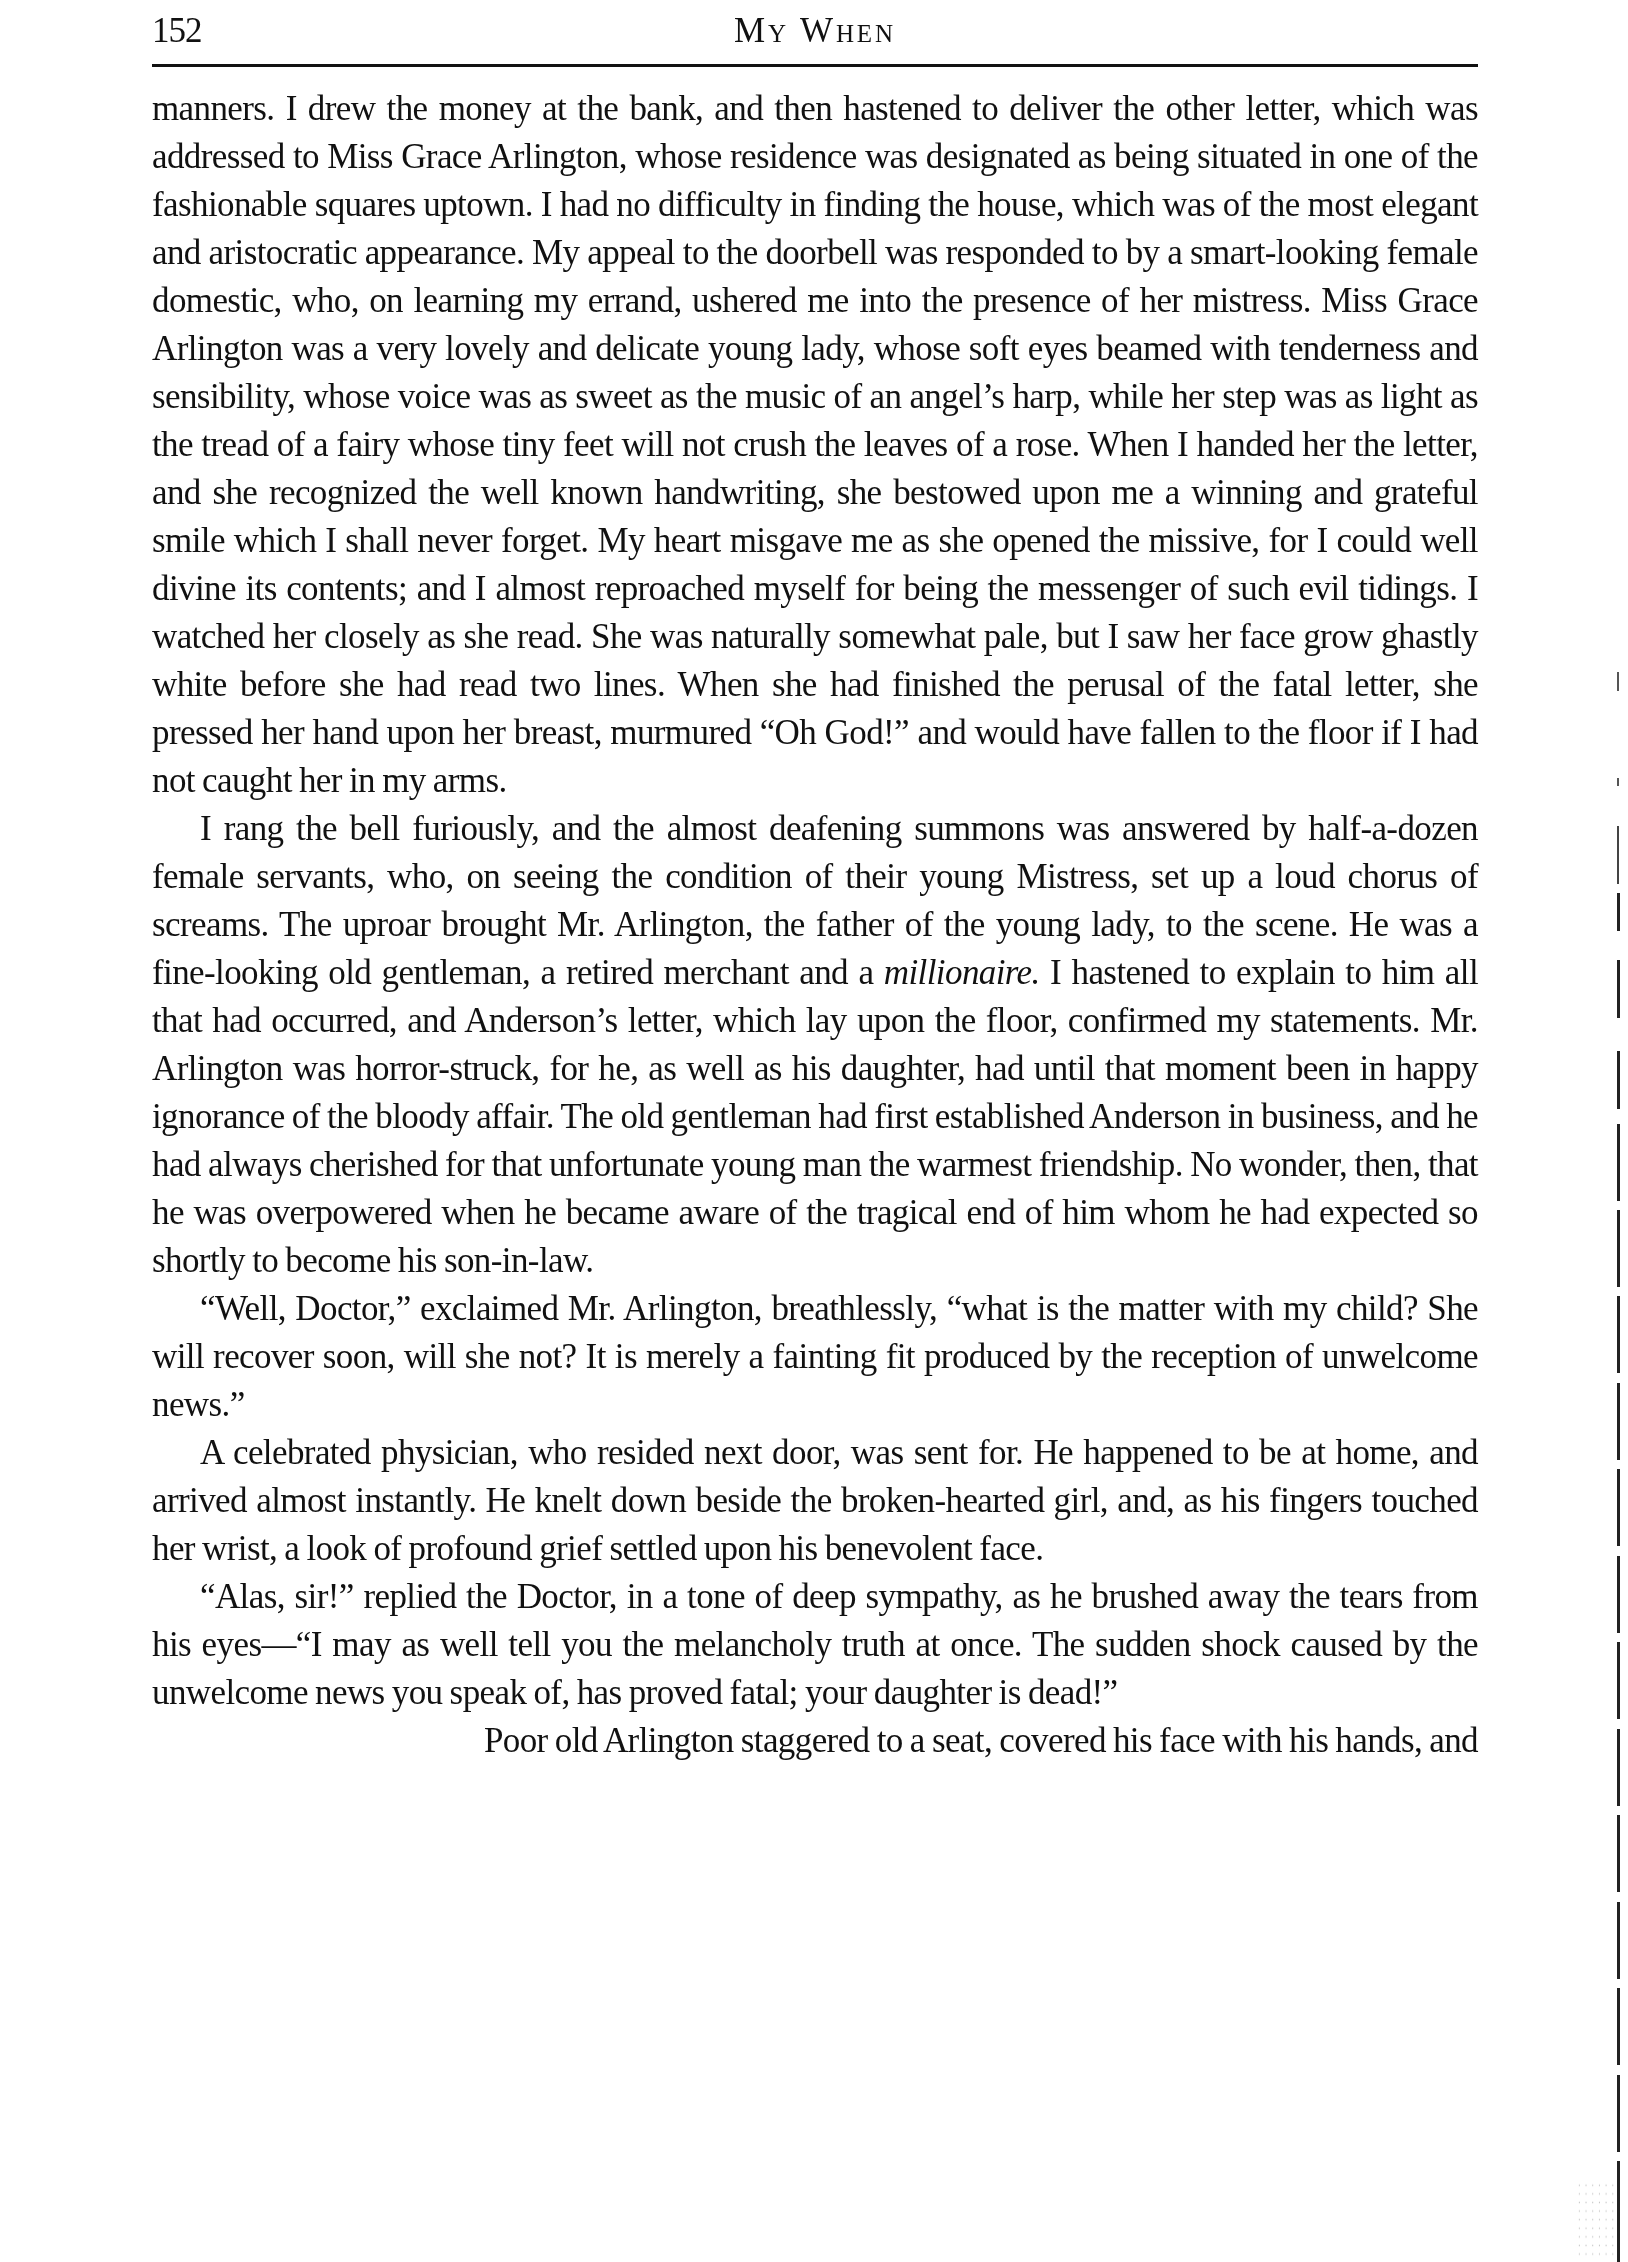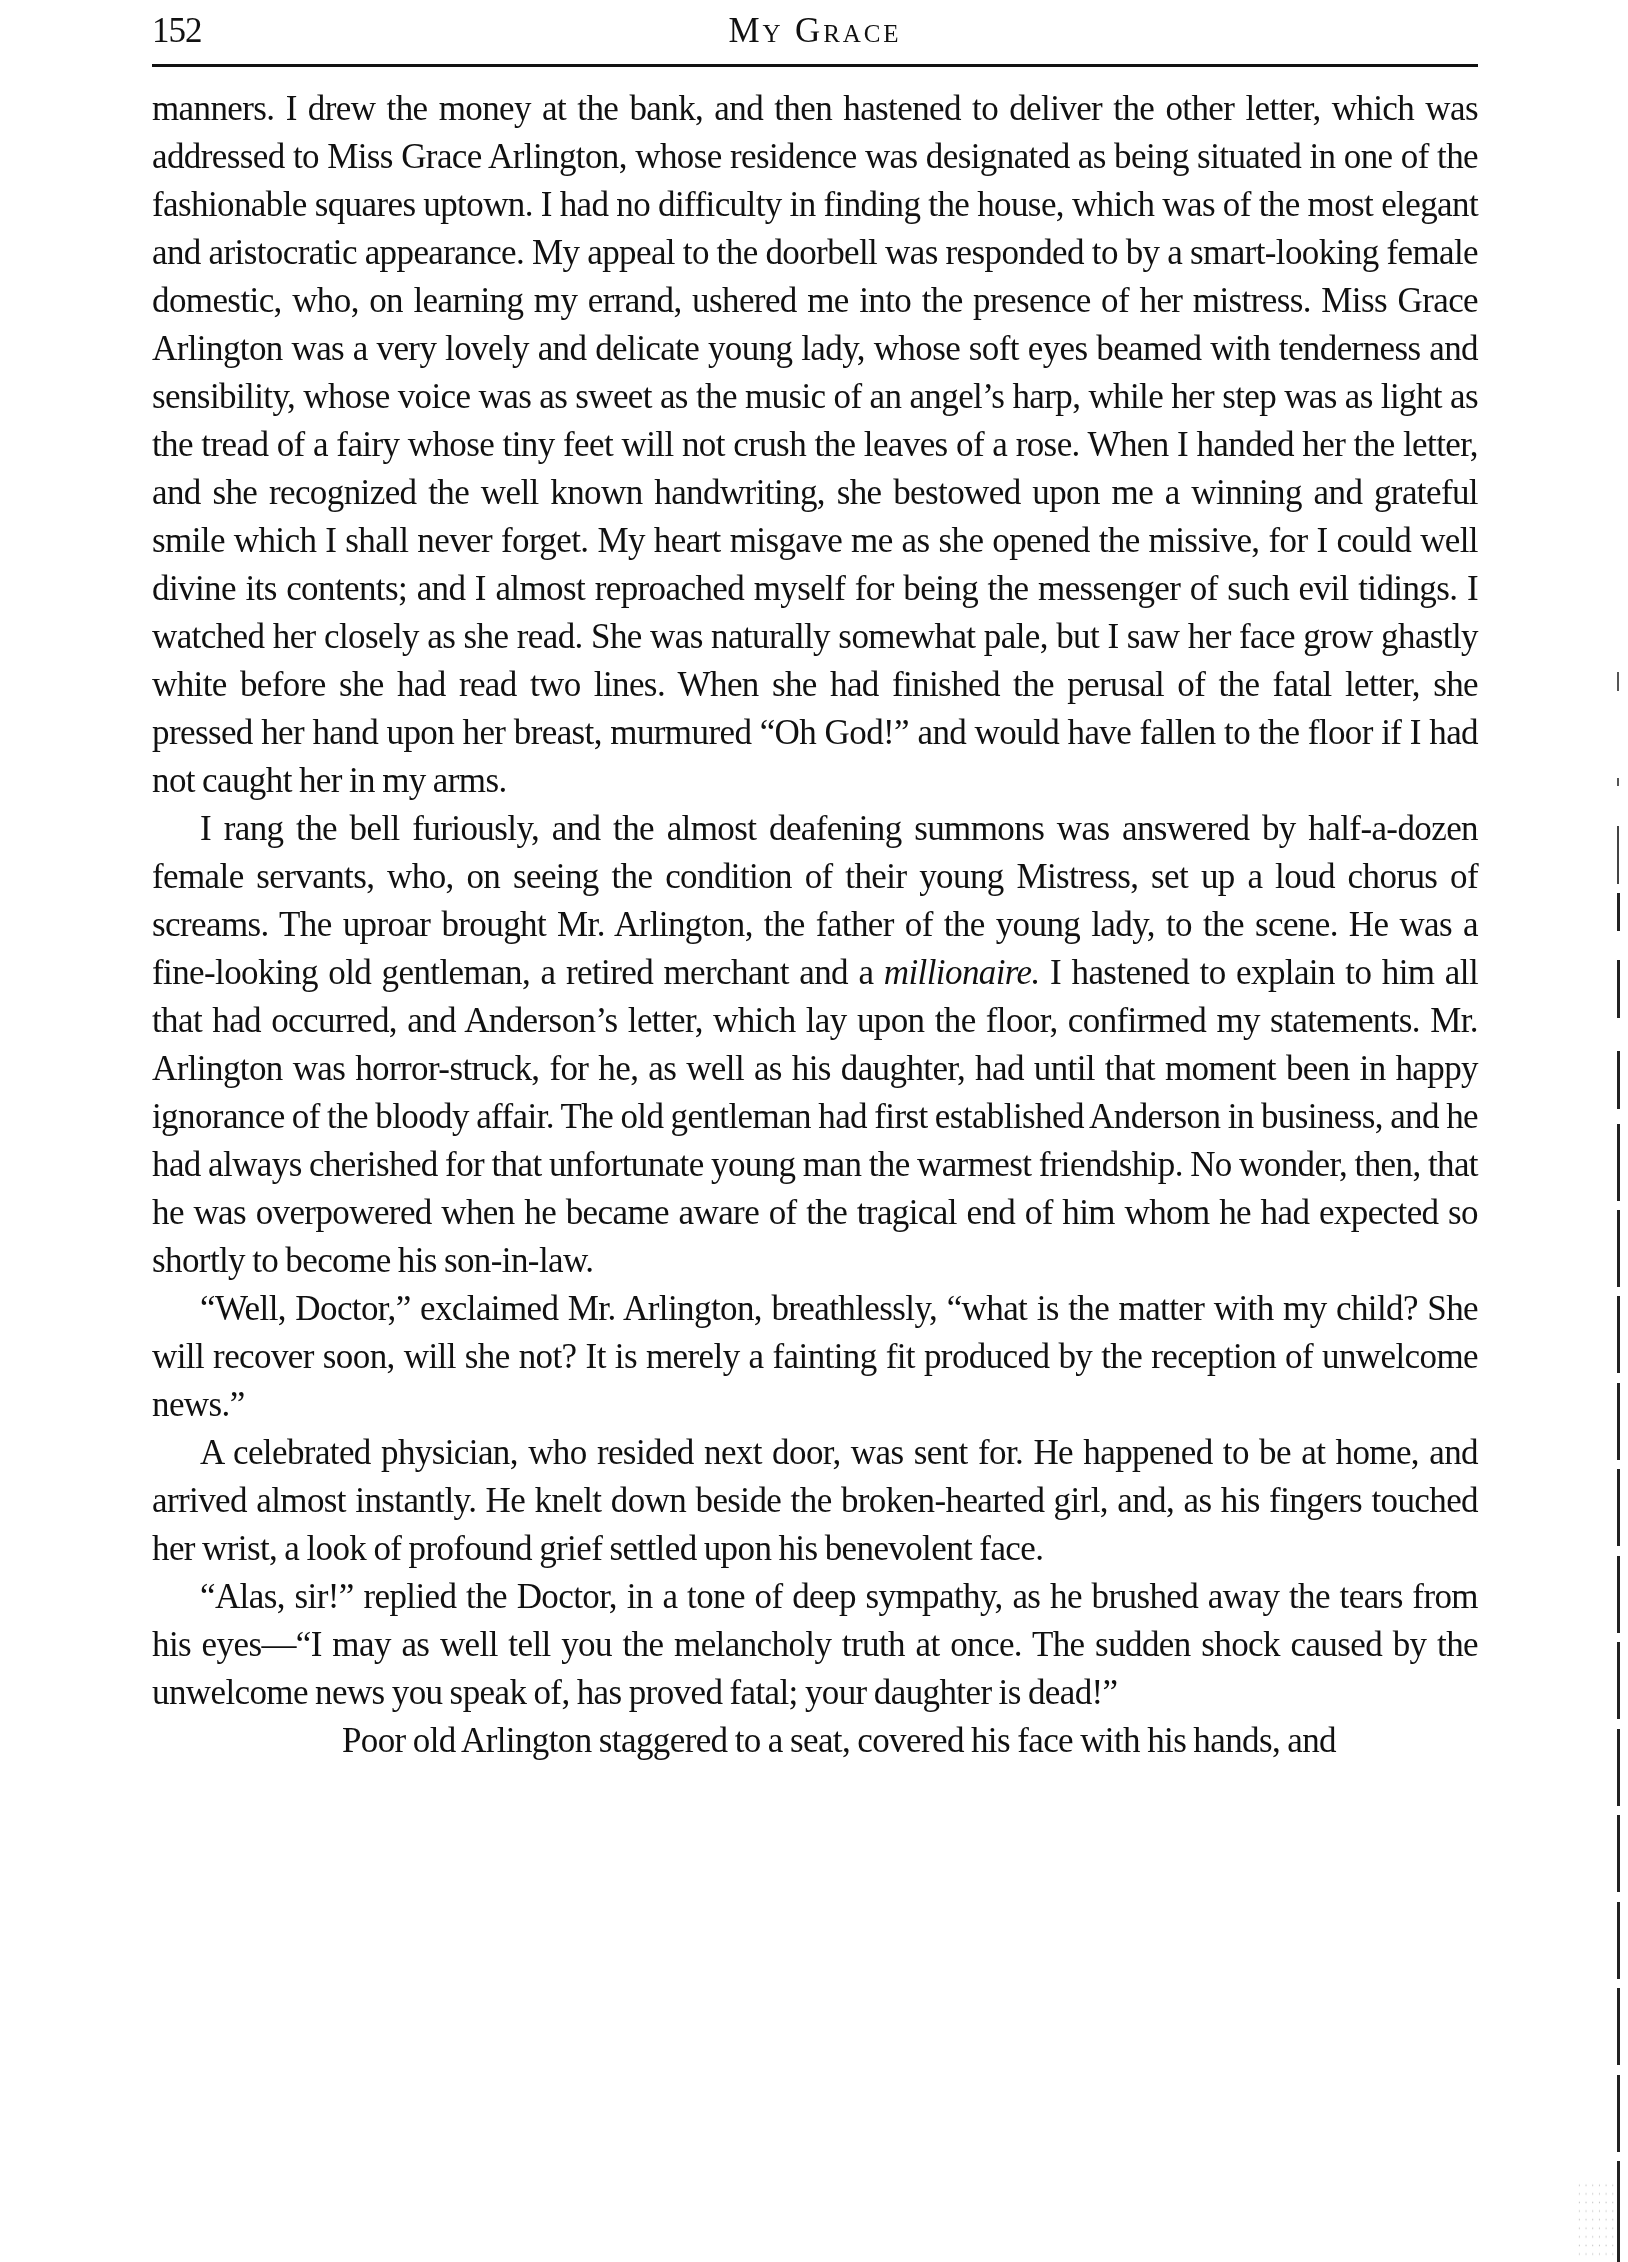--- a/index.html
+++ b/index.html
@@ -96,41 +96,41 @@
       background-size: 6.7px 8.6px;
       opacity: 0.6;
     }
   </style>
 </head>
 <body>
 
 <div class="page">
   <div class="header">
     <span class="page-number">152</span>
-    <span class="running-head">My Grace</span>
+    <span class="running-head">My When</span>
     <div class="rule"></div>
   </div>
 
   <div class="body-text" id="body-text">
     <p class="para first">
       <span>manners. I drew the money at the bank, and then hastened to deliver the other letter, which was addressed to Miss Grace Arlington, whose residence was designated as being situated in one of the fashionable squares uptown. I had no difficulty in finding the house, which was of the most elegant and aristocratic appearance. My appeal to the doorbell was responded to by a smart-looking female domestic, who, on learning my errand, ushered me into the presence of her mistress. Miss Grace Arlington was a very lovely and delicate young lady, whose soft eyes beamed with tenderness and sensibility, whose voice was as sweet as the music of an angel’s harp, while her step was as light as the tread of a fairy whose tiny feet will not crush the leaves of a rose. When I handed her the letter, and she recognized the well known handwriting, she bestowed upon me a winning and grateful smile which I shall never forget. My heart misgave me as she opened the missive, for I could well divine its contents; and I almost reproached myself for being the messenger of such evil tidings. I watched her closely as she read. She was naturally somewhat pale, but I saw her face grow ghastly white before she had read two lines. When she had finished the perusal of the fatal letter, she pressed her hand upon her breast, murmured “Oh God!” and would have fallen to the floor if I had not caught her in my arms.</span>
     </p>
     <p class="para">
       <span>I rang the bell furiously, and the almost deafening summons was answered by half-a-dozen female servants, who, on seeing the condition of their young Mistress, set up a loud chorus of screams. The uproar brought Mr. Arlington, the father of the young lady, to the scene. He was a fine-looking old gentleman, a retired merchant and a </span><em>millionaire.</em><span> I hastened to explain to him all that had occurred, and Anderson’s letter, which lay upon the floor, confirmed my statements. Mr. Arlington was horror-struck, for he, as well as his daughter, had until that moment been in happy ignorance of the bloody affair. The old gentleman had first established Anderson in business, and he had always cherished for that unfortunate young man the warmest friendship. No wonder, then, that he was overpowered when he became aware of the tragical end of him whom he had expected so shortly to become his son-in-law.</span>
     </p>
     <p class="para">
       <span>“Well, Doctor,” exclaimed Mr. Arlington, breathlessly, “what is the matter with my child? She will recover soon, will she not? It is merely a fainting fit produced by the reception of unwelcome news.”</span>
     </p>
     <p class="para">
       <span>A celebrated physician, who resided next door, was sent for. He happened to be at home, and arrived almost instantly. He knelt down beside the broken-hearted girl, and, as his fingers touched her wrist, a look of profound grief settled upon his benevolent face.</span>
     </p>
     <p class="para">
       <span>“Alas, sir!” replied the Doctor, in a tone of deep sympathy, as he brushed away the tears from his eyes—“I may as well tell you the melancholy truth at once. The sudden shock caused by the unwelcome news you speak of, has proved fatal; your daughter is dead!”</span>
     </p>
-    <p class="para" style="text-align:center;font-family:Liberation Serif, serif;">
+    <p class="para" style="text-align:right;font-family:Liberation Serif, serif;">
       <span>Poor old Arlington staggered to a seat, covered his face with his hands, and</span>
     </p>
   </div>
 </div>
 
 <div class="gutter">
   <span style="top:0px;height:19px;background:#555;width:1.9px;"></span>
   <span style="top:106px;height:7.7px;background:#555;width:1.9px;"></span>
   <span style="top:154px;height:58px;background:#444;width:1.9px;"></span>
   <span style="top:221px;height:38px;"></span>

